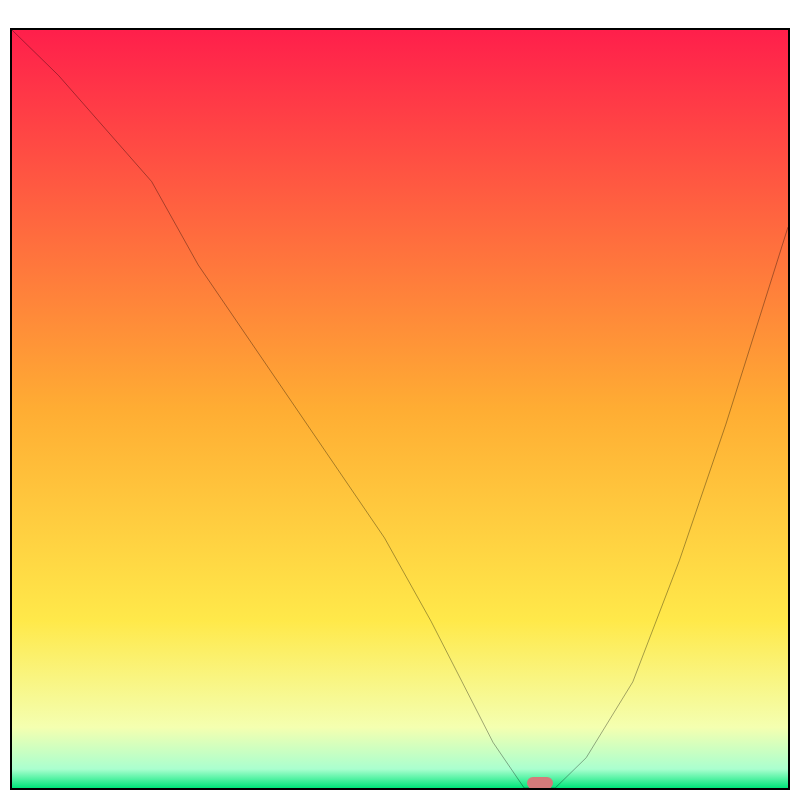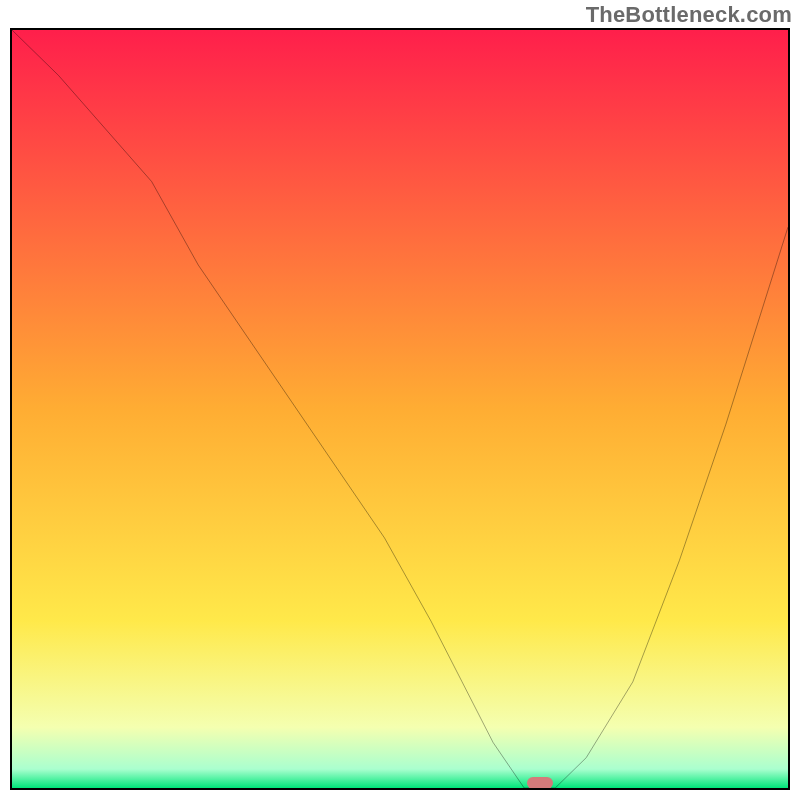--- a/index.html
+++ b/index.html
@@ -54,21 +54,20 @@
     height: 12px;
     border-radius: 6px;
     transform: translate(-50%, -50%);
   }
 </style>
 </head>
 <body>
 
 <div class="frame">
 
-  <div class="watermark">TheBottleneck.com</div>
 
   <div class="plot-border">
 
     <svg class="bg" viewBox="0 0 100 100" preserveAspectRatio="none">
       <defs>
         <linearGradient id="bgGrad" x1="0" y1="0" x2="0" y2="1">
             <stop offset="0%" stop-color="#ff1f4b"></stop>
             <stop offset="50%" stop-color="#ffad33"></stop>
             <stop offset="78%" stop-color="#ffe94a"></stop>
             <stop offset="92%" stop-color="#f4ffb0"></stop>

